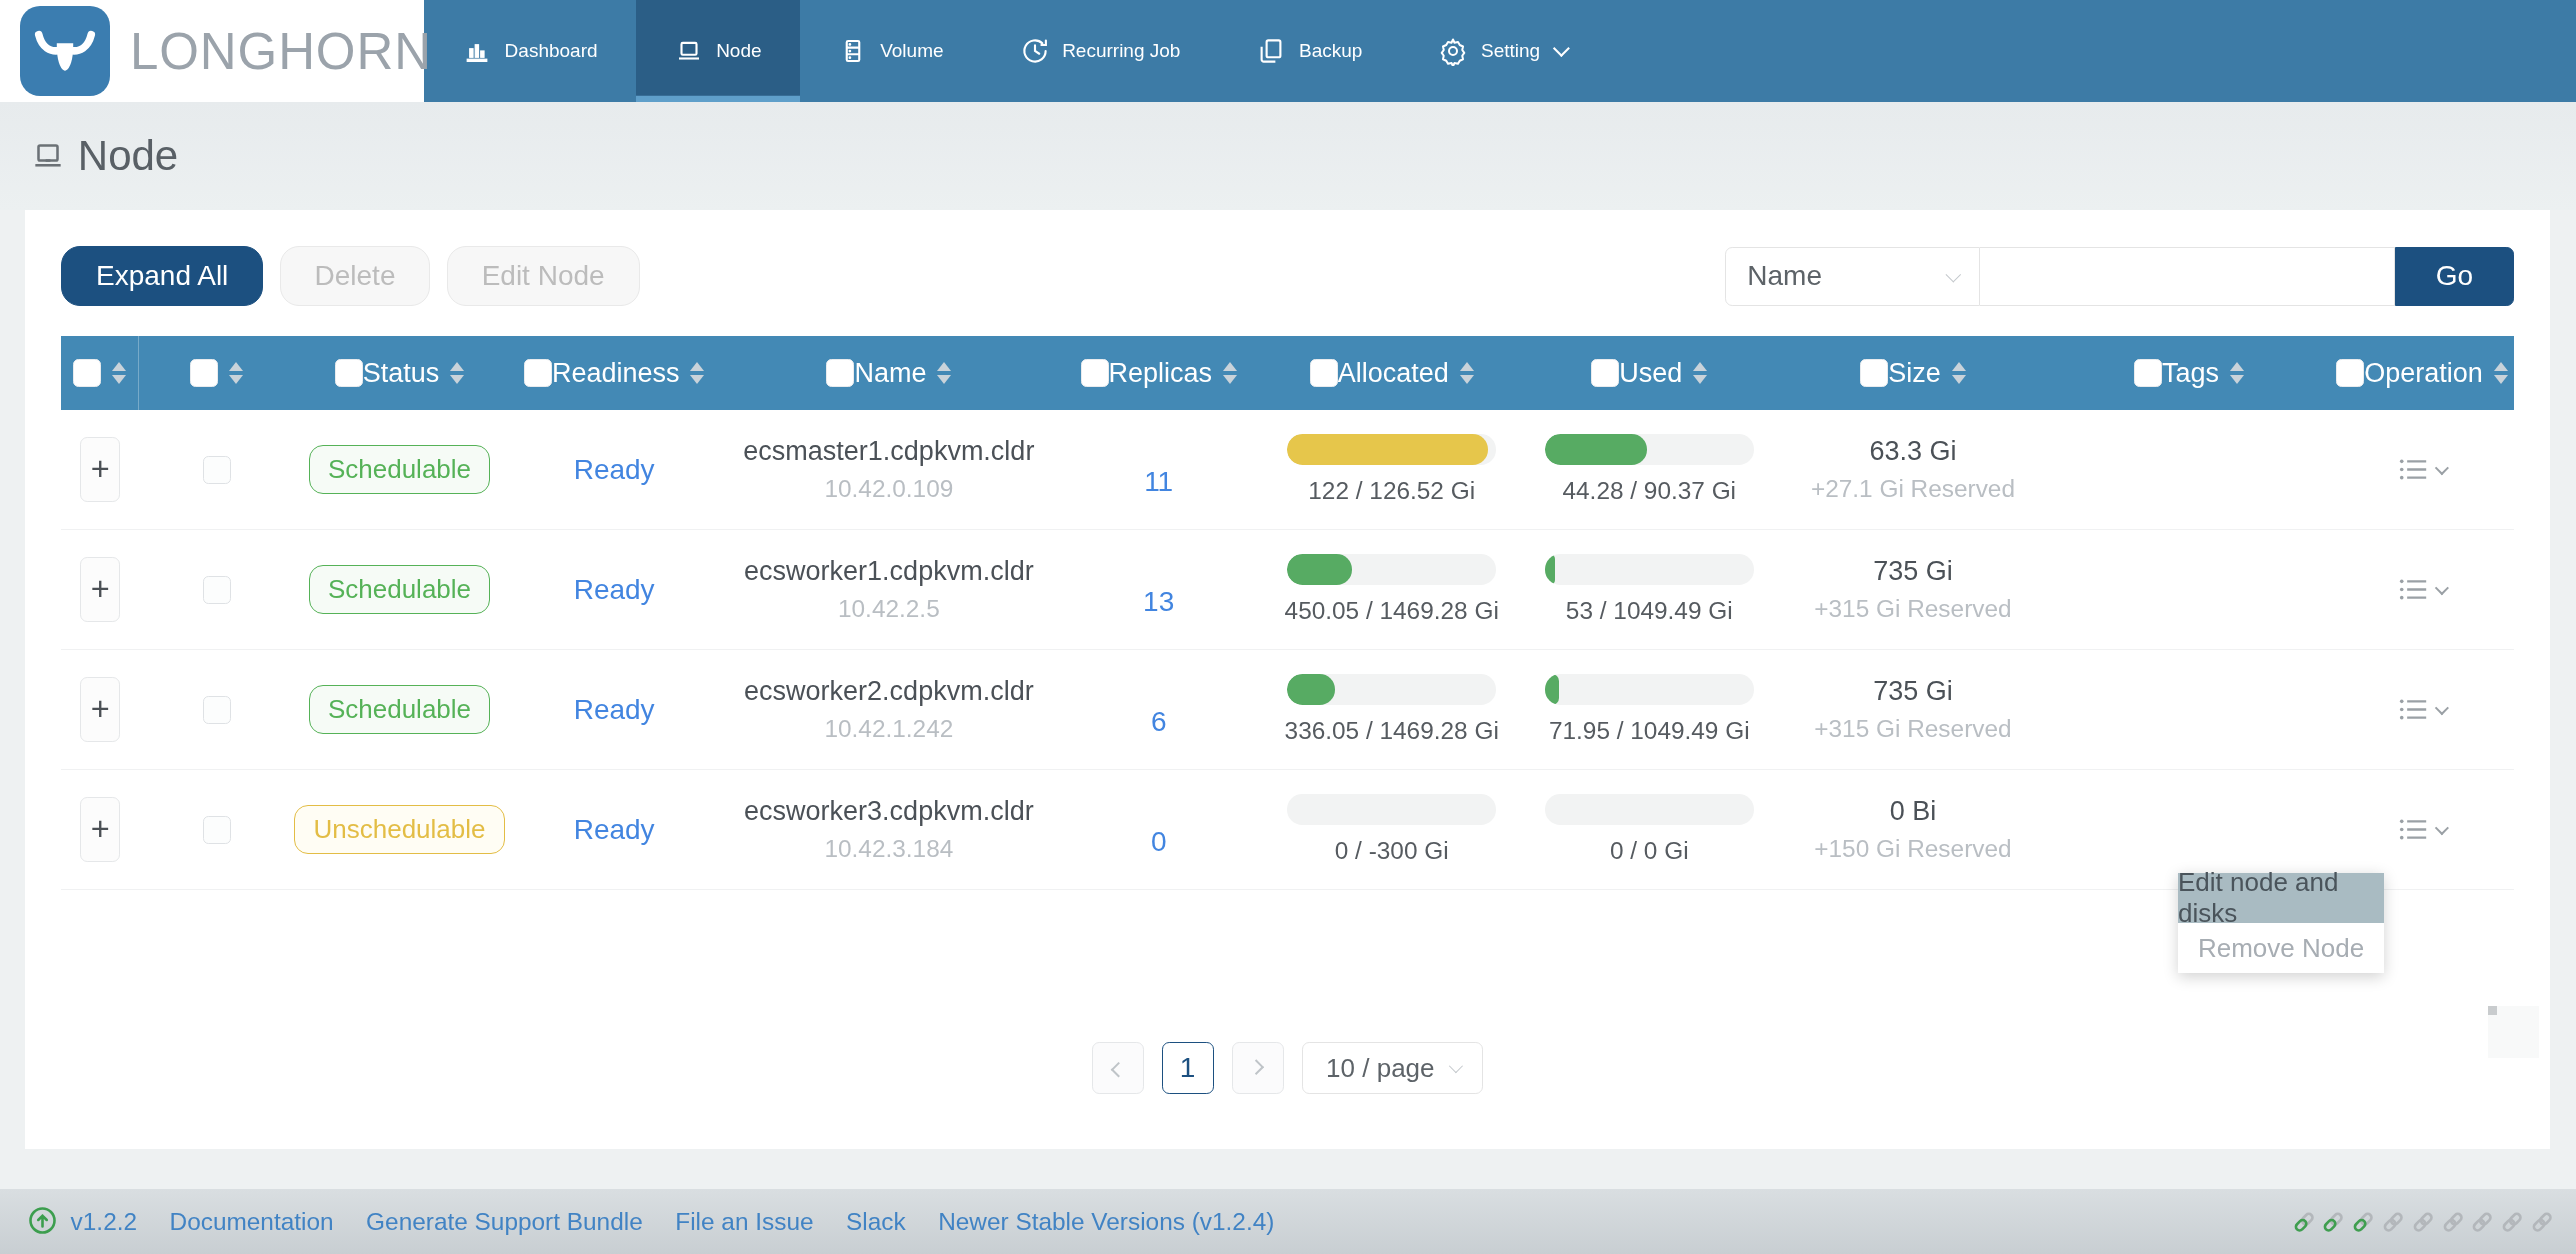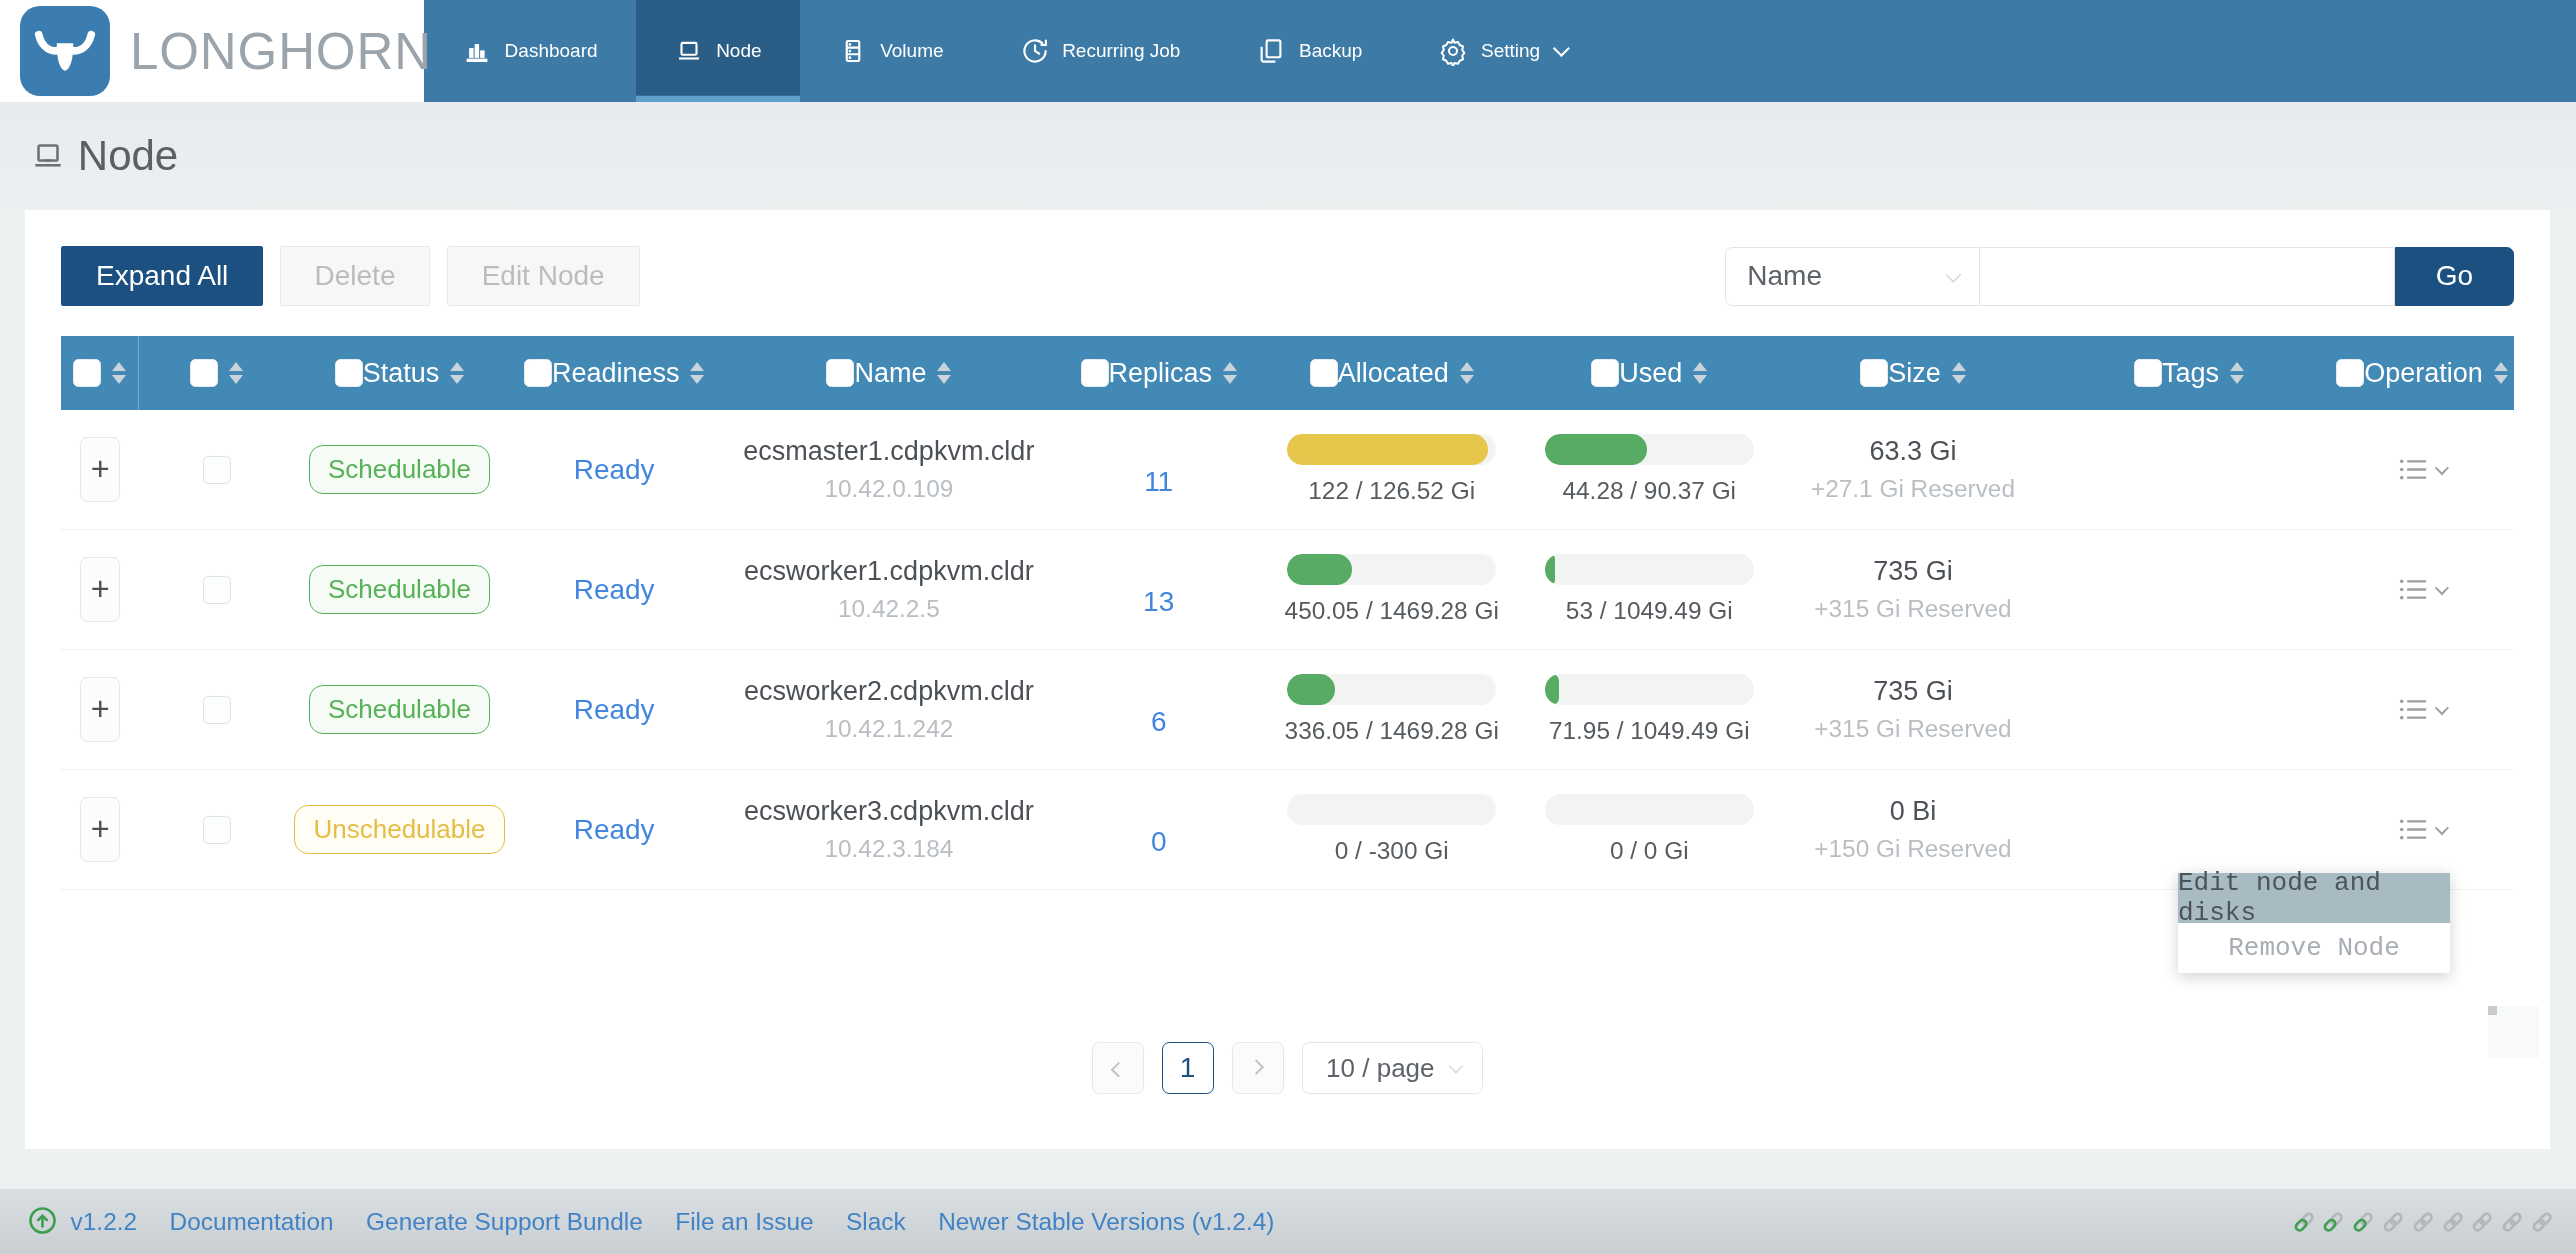--- a/index.html
+++ b/index.html
@@ -22,21 +22,21 @@
   .chev { width:11.7px; height:11.7px; border-right:2.7px solid #fff; border-bottom:2.7px solid #fff; transform:rotate(45deg) translateY(-3.6px); display:none; }
   .chev.show { display:inline-block; }
   
   .band { height:108px; background:linear-gradient(#e7ebed,#ecf0f1); display:flex; align-items:center; padding-left:29px; }
   .band .ttl-icon svg { width:38px; height:38px; stroke:#6b7176; }
   .band h1 { font-size:42px; font-weight:normal; color:#596066; margin-left:10.8px; display:flex; align-items:center;}
   .ttl-wrap{display:flex;align-items:center;}
   
   .card { position:absolute; left:25px; top:210px; width:2525px; height:939px; background:#fff; }
   .toolbar { display:flex; align-items:center; padding:36px 36px 0 36px; }
-  .btn { height:60px; font-size:28px; border-radius:2px; border:0.9px solid transparent; padding:0 34px; cursor:pointer; font-family:inherit;}
+  .btn { height:60px; font-size:28px; border-radius:19px; border:0.9px solid transparent; padding:0 34px; cursor:pointer; font-family:inherit;}
   .btn.primary { background:#1c5080; color:#fff; border-color:#1c5080; }
   .btn.disabled { background:#f7f7f7; color:#bcbcbc; border-color:#e9e9e9; margin-left:16.2px; cursor:default;}
   .toolbar .spacer { flex:1; }
   .search { display:flex; align-items:stretch; height:59px; }
   .sel { width:255px; border:0.9px solid #e4e4e4; background:#fff; border-radius:7.2px 0 0 7.2px; display:flex; align-items:center; justify-content:space-between; padding:0 21.7px; font-size:28px; color:#5d6368; cursor:pointer;}
   .sel .dn { width:10.8px; height:10.8px; border-right:1.8px solid #c4c8cc; border-bottom:1.8px solid #c4c8cc; transform:rotate(45deg) translateY(-2.7px);}
   .search input { width:415px; border:0.9px solid #e4e4e4; border-left:none; font-size:27px; padding:0 18px; outline:none; color:#4b5157;}
   .btn.go { border-radius:0 7.2px 7.2px 0; height:59px; padding:0 40px;}
   
   .tbl { margin:30px 36px 0 36px; }
@@ -80,21 +80,21 @@
   .psel .dn { width:10px; height:10px; border-right:1.8px solid #c4c8cc; border-bottom:1.8px solid #c4c8cc; transform:rotate(45deg) translateY(-2.7px);}
   
   .footer { position:absolute; left:0; bottom:0; width:100%; height:66px; background:linear-gradient(#d9dee1,#c8ced2); display:flex; align-items:center; padding:0 21.7px 0 27px; }
   .up-icn svg { width:31px; height:31px; }
   .flink { font-size:24.4px; color:#4183c4; margin-left:32.5px; text-decoration:none; cursor:pointer;}
   .flink.ver { margin-left:12.6px; }
   .footer .fspace { flex:1; }
   .chains { display:flex; gap:5.4px; align-items:center; }
   .chains svg { width:24.4px; height:24.4px; }
   
-  .menu { position:absolute; left:2178px; top:873px; width:272px; background:#a21caf; box-shadow:0 3.6px 14.4px rgba(0,0,0,0.18); border-radius:1.8px; z-index:10;font-family:Liberation Mono, monospace;}
+  .menu { position:absolute; left:2178px; top:873px; width:206px; background:#a21caf; box-shadow:0 3.6px 14.4px rgba(0,0,0,0.18); border-radius:1.8px; z-index:10;}
   .menu-item { height:50px; display:flex; align-items:center; justify-content:center; font-size:26px; cursor:pointer;}
   .menu-item.highlighted { background:#a9bbc2; color:#4a545b; }
   .menu-item.disabled { background:#fff; color:#a7adb3; }
   
   .artifact { position:absolute; left:2488px; top:1006px; width:51px; height:52px; background:#f8f9f9; }
   .artifact i { position:absolute; left:0; top:0; width:9px; height:9px; background:#c9ccce; display:block;}
 </style>
 </head>
 <body>
 

